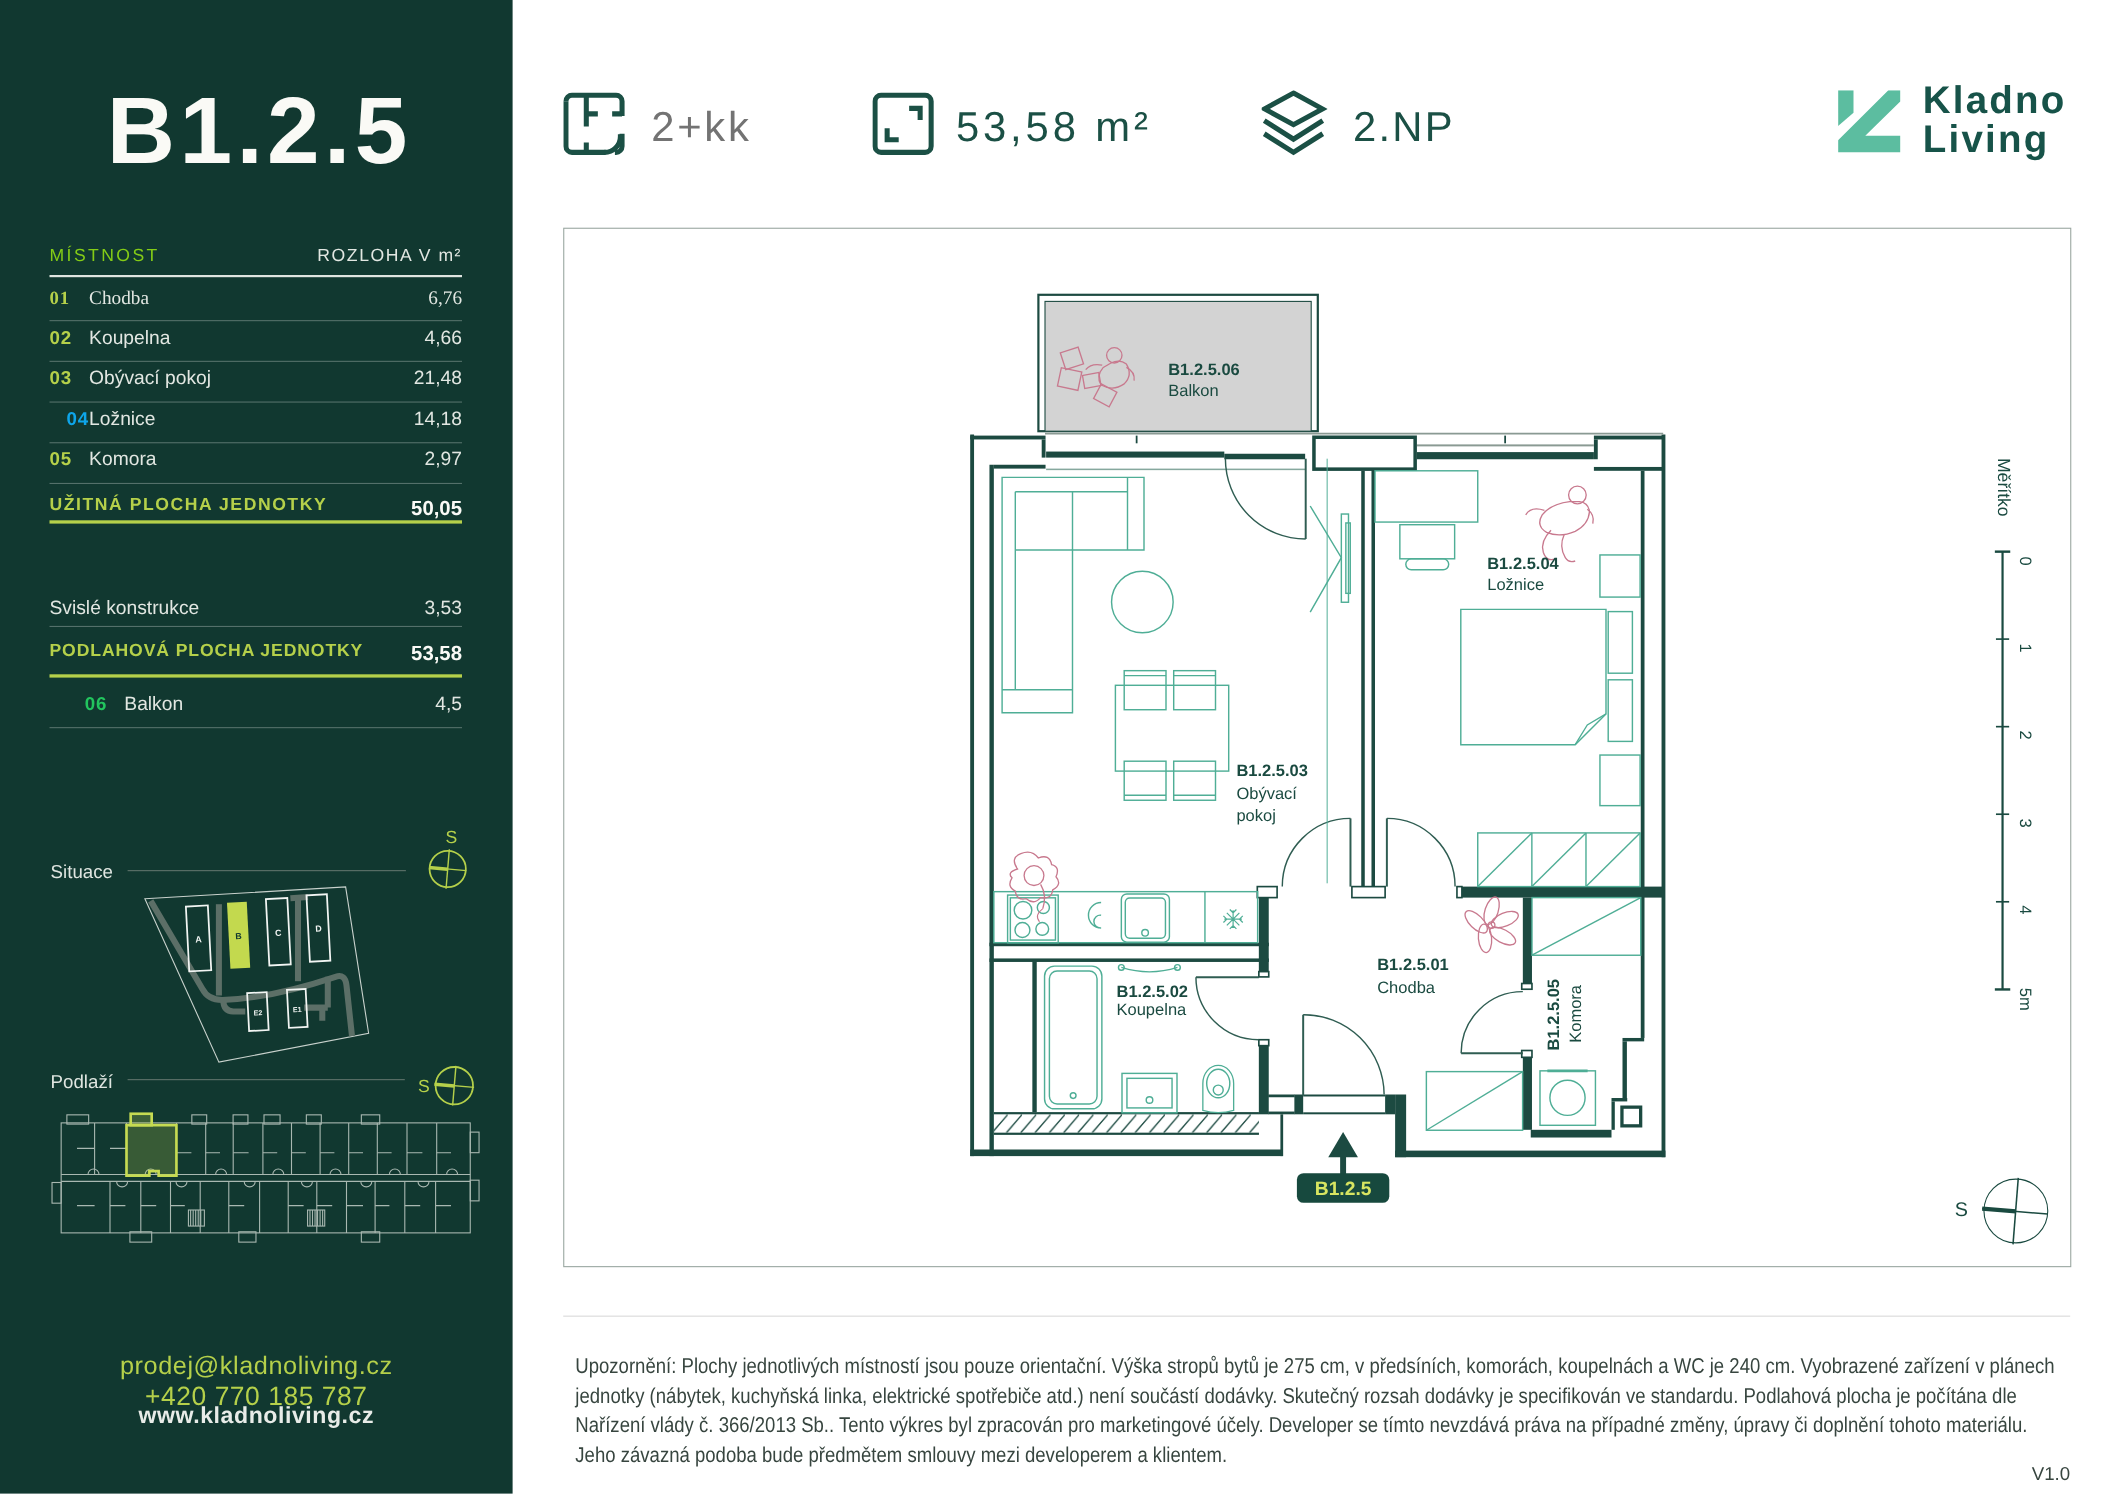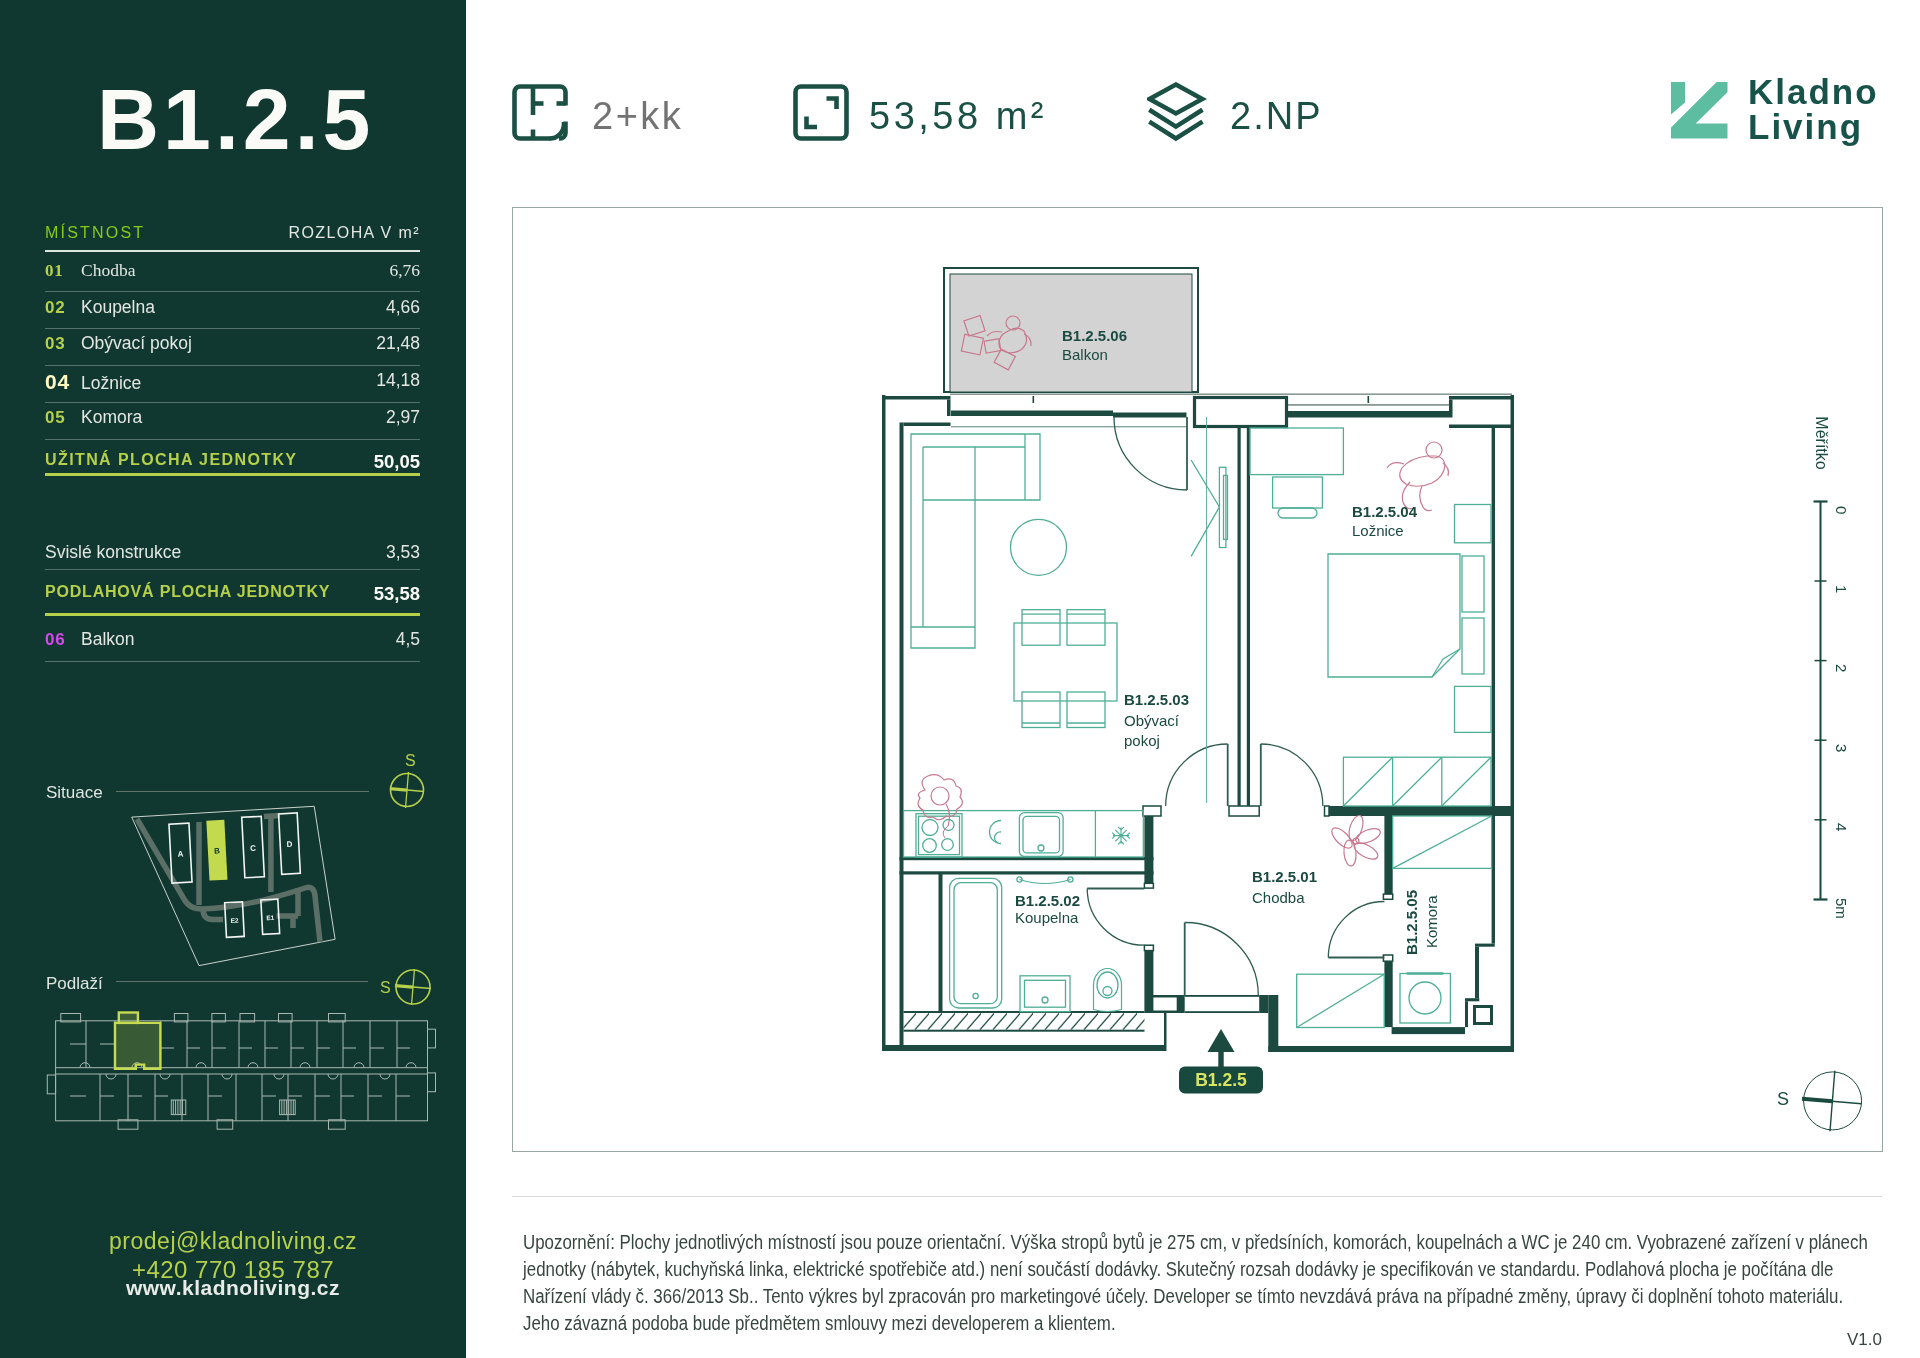--- a/index.html
+++ b/index.html
@@ -21,36 +21,36 @@
 
   <div class="abs" style="left:45px;top:260px;width:375px;font-size:17.5px;color:#e2e7e2;font-family:Liberation Serif, serif;"><span style="display:inline-block;width:36px;font-size:17px;font-weight:bold;color:#b5d04a;letter-spacing:0.8px;">01</span>Chodba<span style="float:right;">6,76</span></div>
   <div class="abs" style="left:45px;top:291px;width:375px;height:1px;background:rgba(223,229,224,0.33);"></div>
 
   <div class="abs" style="left:45px;top:297px;width:375px;font-size:17.5px;color:#e2e7e2;"><span style="display:inline-block;width:36px;font-size:17px;font-weight:bold;color:#b5d04a;letter-spacing:0.8px;">02</span>Koupelna<span style="float:right;">4,66</span></div>
   <div class="abs" style="left:45px;top:328px;width:375px;height:1px;background:rgba(223,229,224,0.33);"></div>
 
   <div class="abs" style="left:45px;top:333px;width:375px;font-size:17.5px;color:#e2e7e2;"><span style="display:inline-block;width:36px;font-size:17px;font-weight:bold;color:#b5d04a;letter-spacing:0.8px;">03</span>Obývací pokoj<span style="float:right;">21,48</span></div>
   <div class="abs" style="left:45px;top:365px;width:375px;height:1px;background:rgba(223,229,224,0.33);"></div>
 
-  <div class="abs" style="left:45px;top:370px;width:375px;font-size:17.5px;color:#e2e7e2;"><span style="display:inline-block;width:36px;font-size:21px;font-weight:bold;color:#fef9c3;letter-spacing:0.8px;">04</span>Ložnice<span style="float:right;">14,18</span></div>
+  <div class="abs" style="left:45px;top:370px;width:375px;font-size:17.5px;color:#e2e7e2;"><span style="display:inline-block;width:36px;font-size:17px;font-weight:bold;color:#0ea5e9;letter-spacing:0.8px;text-align:right;">04</span>Ložnice<span style="float:right;">14,18</span></div>
   <div class="abs" style="left:45px;top:402px;width:375px;height:1px;background:rgba(223,229,224,0.33);"></div>
 
   <div class="abs" style="left:45px;top:407px;width:375px;font-size:17.5px;color:#e2e7e2;"><span style="display:inline-block;width:36px;font-size:17px;font-weight:bold;color:#b5d04a;letter-spacing:0.8px;">05</span>Komora<span style="float:right;">2,97</span></div>
   <div class="abs" style="left:45px;top:439px;width:375px;height:1px;background:rgba(223,229,224,0.33);"></div>
 
   <div class="abs" style="left:45px;top:451px;width:375px;font-size:16px;letter-spacing:1.4px;font-weight:bold;color:#b5d04a;">UŽITNÁ PLOCHA JEDNOTKY<span style="float:right;font-size:18.5px;color:#fafaf6;letter-spacing:0;">50,05</span></div>
   <div class="abs" style="left:45px;top:473px;width:375px;height:3px;background:#b5d04a;"></div>
 
   <div class="abs" style="left:45px;top:542px;width:375px;font-size:17.5px;color:#e2e7e2;">Svislé konstrukce<span style="float:right;">3,53</span></div>
   <div class="abs" style="left:45px;top:569px;width:375px;height:1px;background:rgba(223,229,224,0.33);"></div>
 
   <div class="abs" style="left:45px;top:583px;width:375px;font-size:16px;letter-spacing:0.8px;font-weight:bold;color:#b5d04a;">PODLAHOVÁ PLOCHA JEDNOTKY<span style="float:right;font-size:18.5px;color:#fafaf6;letter-spacing:0;">53,58</span></div>
   <div class="abs" style="left:45px;top:613px;width:375px;height:3px;background:#b5d04a;"></div>
 
-  <div class="abs" style="left:45px;top:629px;width:375px;font-size:17.5px;color:#e2e7e2;"><span style="display:inline-block;width:36px;font-size:17px;font-weight:bold;color:#d946ef;letter-spacing:0.8px;">06</span>Balkon<span style="float:right;">4,5</span></div>
+  <div class="abs" style="left:45px;top:629px;width:375px;font-size:17.5px;color:#e2e7e2;"><span style="display:inline-block;width:36px;font-size:17px;font-weight:bold;color:#22c55e;letter-spacing:0.8px;margin-left:32px;">06</span>Balkon<span style="float:right;">4,5</span></div>
   <div class="abs" style="left:45px;top:661px;width:375px;height:1px;background:rgba(223,229,224,0.33);"></div>
 
   <div class="abs" style="left:46px;top:783px;font-size:17px;color:#dfe5e0;">Situace</div>
 
   <div class="abs" style="left:116px;top:791px;width:253px;height:1px;background:#5f736b;"></div>
 
   <svg class="abs" style="left:380px;top:745px;" width="60" height="70" viewBox="0 0 60 70">
     <text x="25" y="21" font-size="16" fill="#b5d04a" font-family="Liberation Sans">S</text>
     <circle cx="27" cy="45" r="16.5" fill="none" stroke="#b5d04a" stroke-width="1.6"></circle>
     <line x1="28.5" y1="27" x2="25.5" y2="63" stroke="#b5d04a" stroke-width="1.3"></line>

